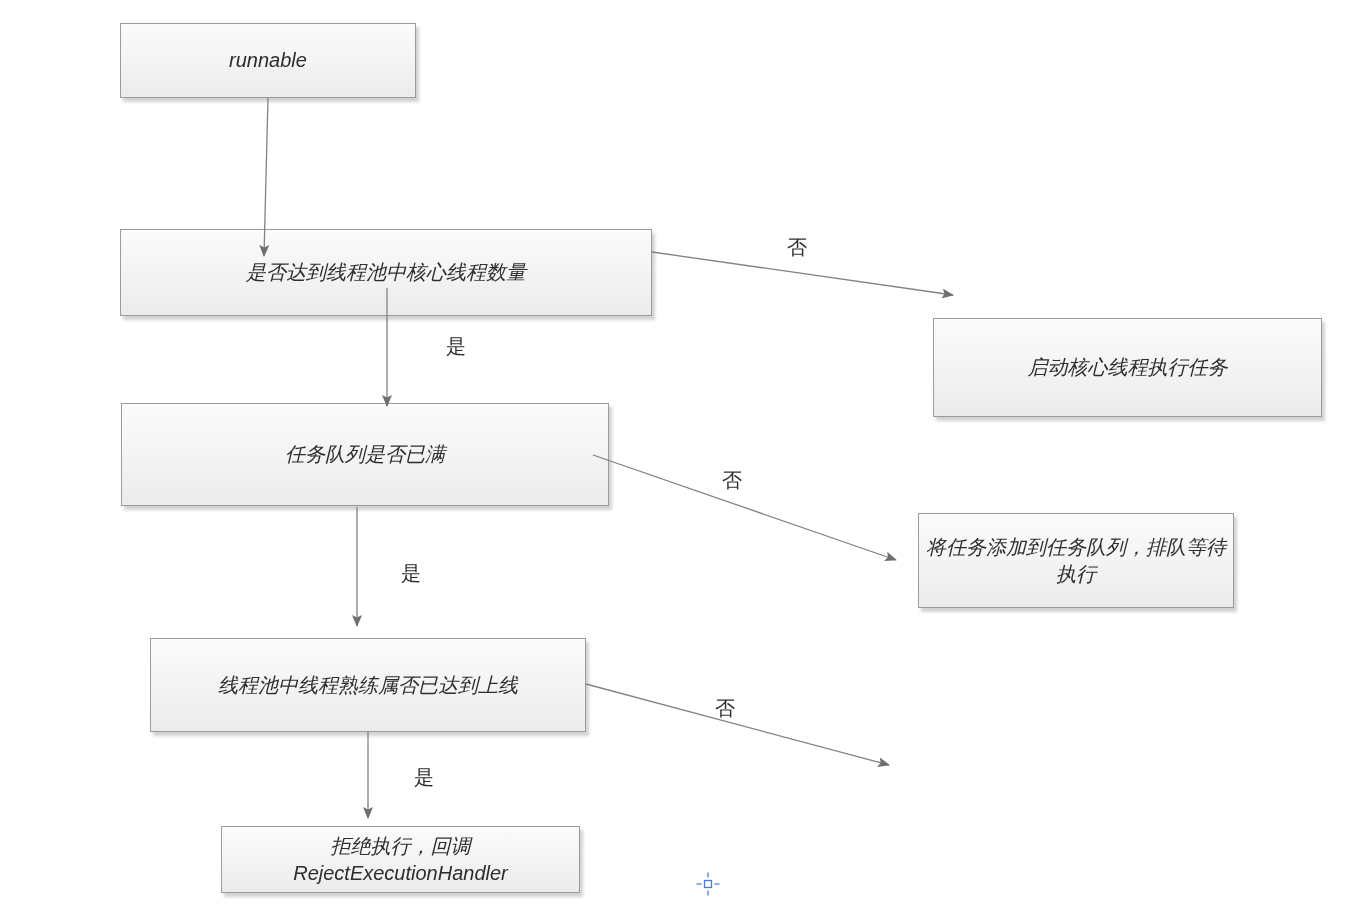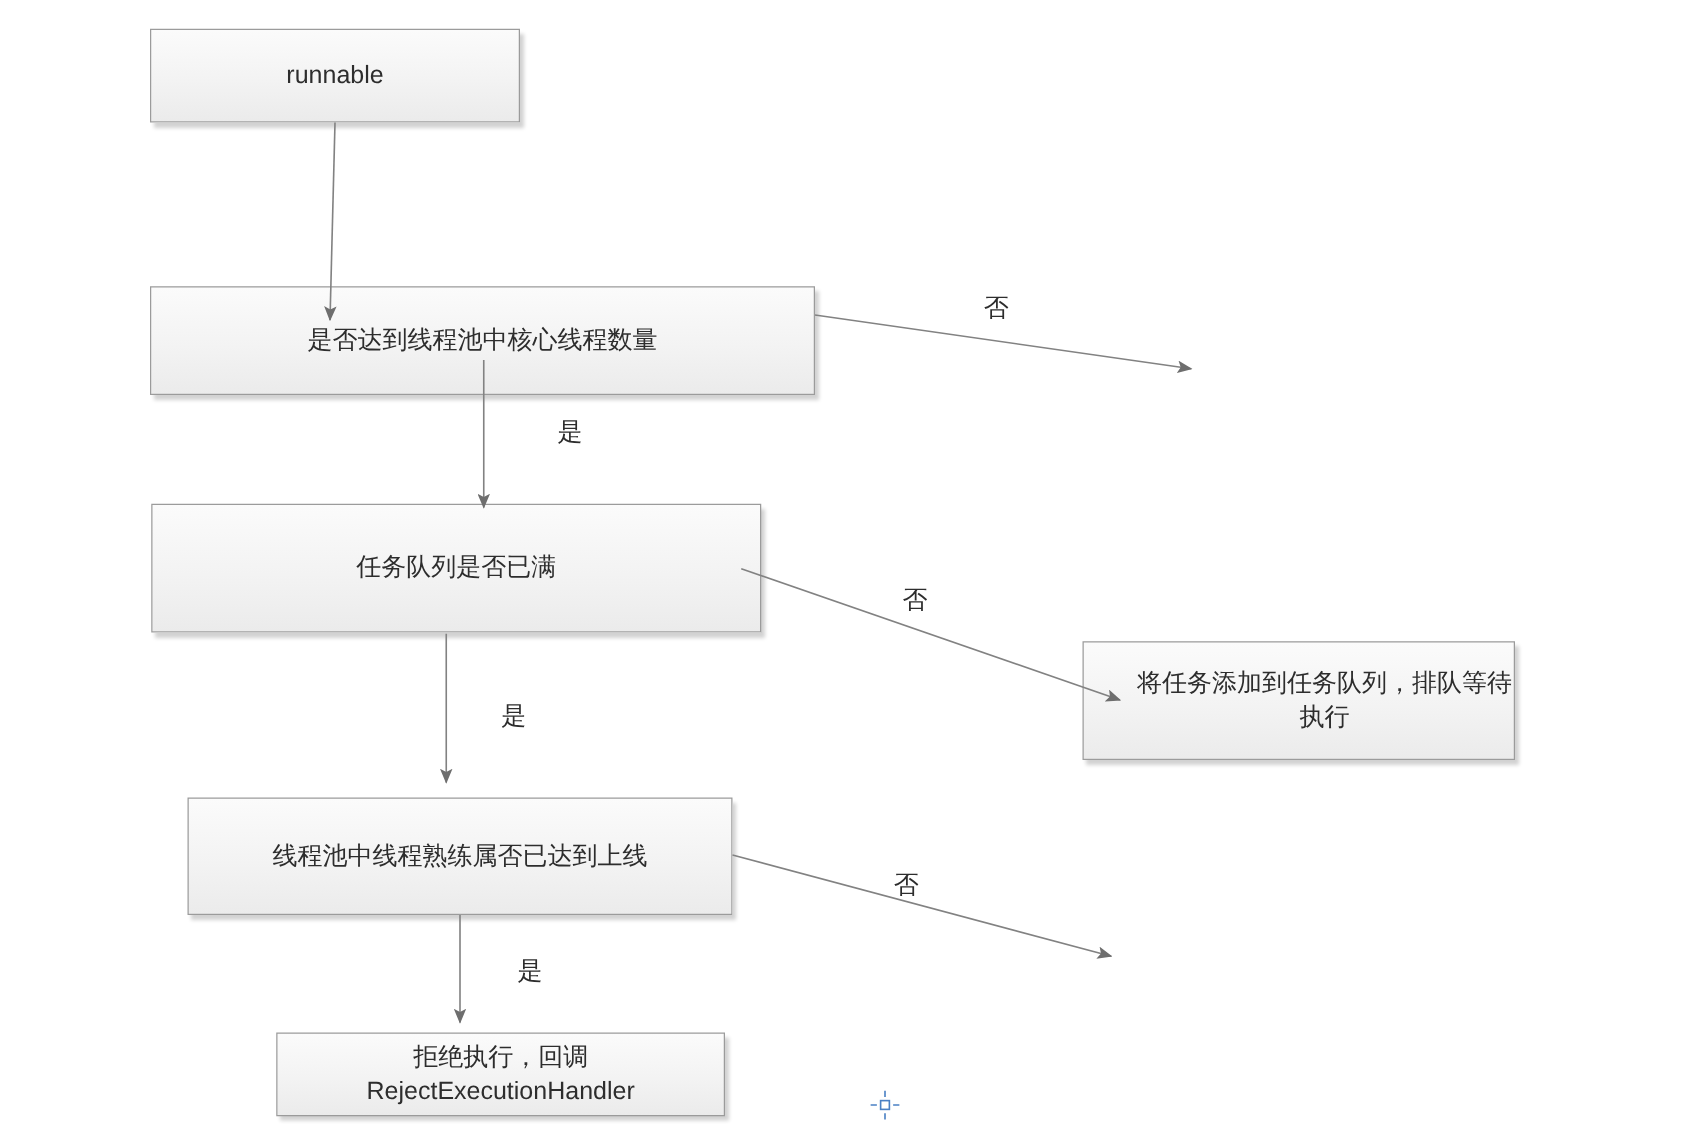--- a/index.html
+++ b/index.html
@@ -25,32 +25,33 @@
     z-index: 1;
   }
 
   .node-label {
     font-size: 20px;
     color: #2d2d2d;
     text-align: center;
     white-space: pre-line;
     line-height: 1.35;
     letter-spacing: 0px;
+    font-style: italic;
   }
 
   
   .n-runnable   { left: 120px; top: 23px;  width: 296px; height: 75px;  }
   .n-core       { left: 120px; top: 229px; width: 532px; height: 87px;  }
   .n-queue      { left: 121px; top: 403px; width: 488px; height: 103px; }
   .n-pool       { left: 150px; top: 638px; width: 436px; height: 94px;  }
   .n-reject     { left: 189px; top: 826px; width: 359px; height: 67px; margin-left: 32px;  }
 
   
   .n-startcore  { left: 933px; top: 318px; width: 389px; height: 99px;  }
-  .n-enqueue    { left: 866px; top: 513px; width: 346px; height: 95px; padding-left: 41px;  }
+  .n-enqueue    { left: 918px; top: 513px; width: 316px; height: 95px;  }
   .n-noncore    { left: 898px; top: 721px; width: 368px; height: 87px;  }
 
   .edges-layer {
     position: absolute;
     left: 0; top: 0;
     width: 1350px;
     height: 914px;
     z-index: 2;
     pointer-events: none;
   }
@@ -90,20 +91,23 @@
 
   <div class="node n-pool">
     <span class="node-label">线程池中线程熟练属否已达到上线</span>
   </div>
 
   <div class="node n-reject">
     <span class="node-label">拒绝执行，回调
 RejectExecutionHandler</span>
   </div>
 
+  <div class="node n-startcore">
+    <span class="node-label">启动核心线程执行任务</span>
+  </div>
 
   <div class="node n-enqueue">
     <span class="node-label">将任务添加到任务队列，排队等待执行</span>
   </div>
 
 
   <div class="edge-label l-core-no">否</div>
   <div class="edge-label l-core-yes">是</div>
   <div class="edge-label l-queue-no">否</div>
   <div class="edge-label l-queue-yes">是</div>

